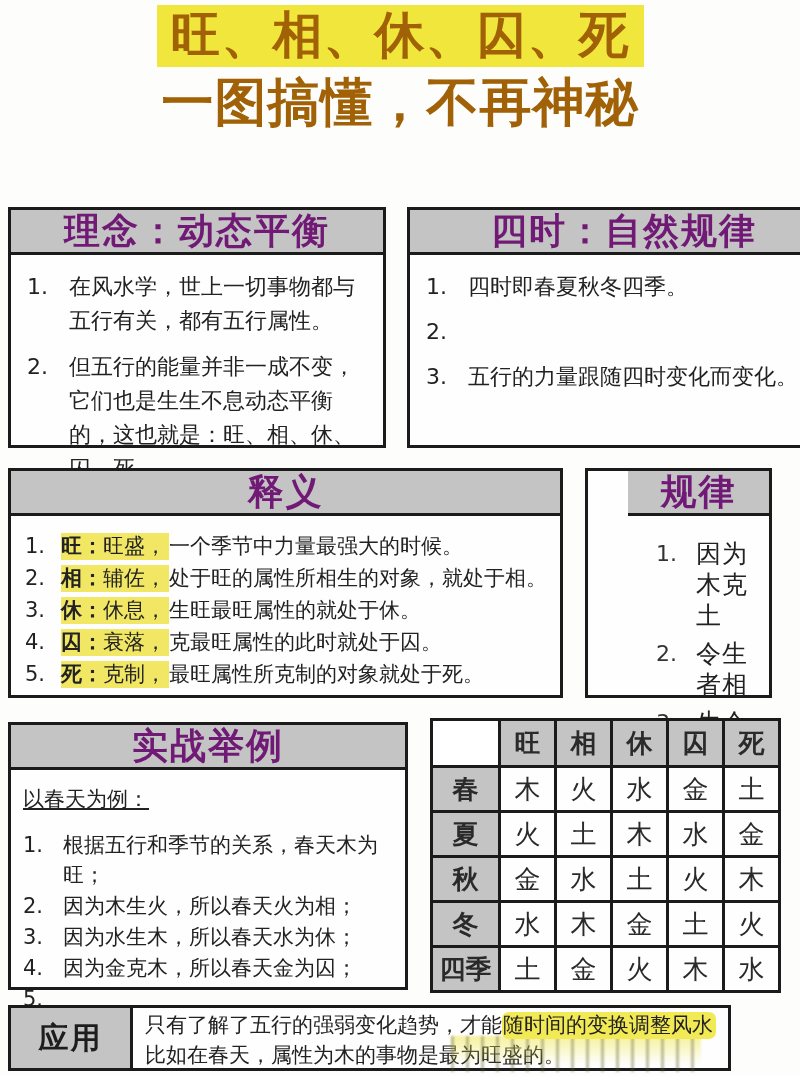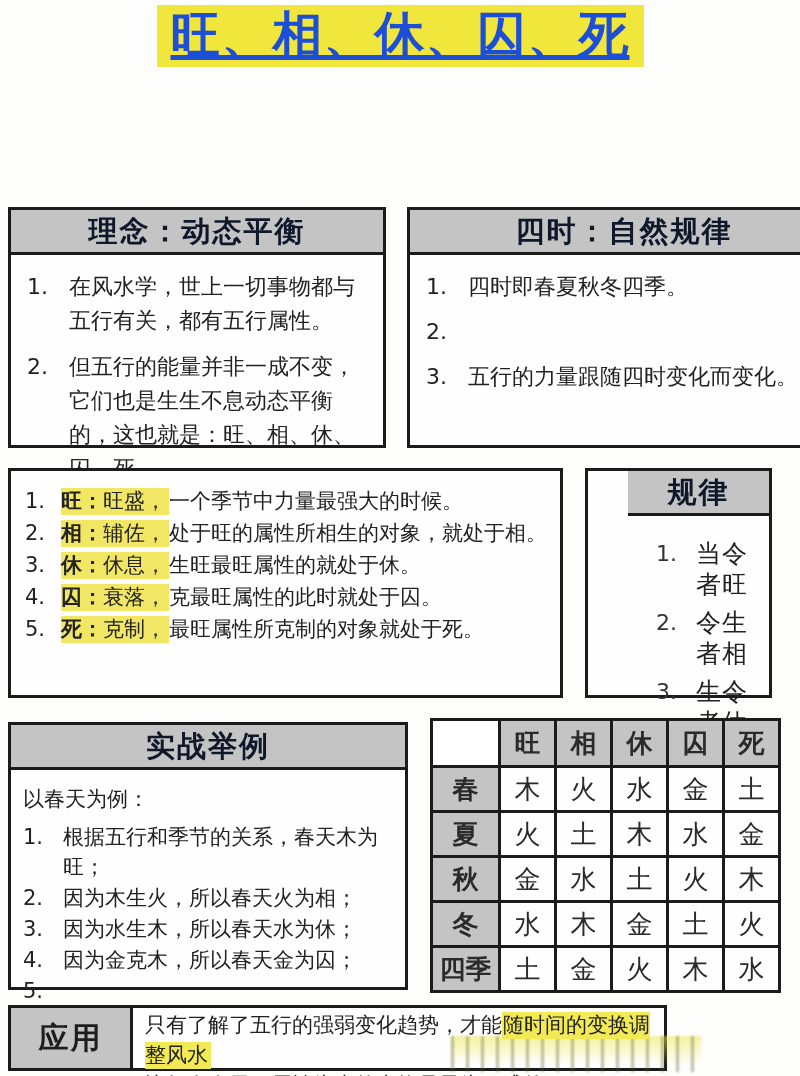--- a/index.html
+++ b/index.html
@@ -6,30 +6,30 @@
   body{
     width:800px;height:1076px;position:relative;overflow:hidden;
     background:#fdfdfc;
     font-family:"DejaVu Sans","Liberation Sans",sans-serif;
     color:#222;
     -webkit-font-smoothing:antialiased;
   }
   .page{position:absolute;inset:0;}
 
   
-  .title{position:absolute;left:0;top:56;width:800px;text-align:center;font-weight:900;color:#1d4ed8;text-decoration:underline;}
+  .title{position:absolute;left:0;top:56;width:800px;text-align:center;font-weight:900;color:#a16207;}
   .title .t1{font-size:50px;line-height:70px;letter-spacing:1px;}
   .title .t1 .hl-title{background:#f0e63c;padding:1px 14px 3px 14px;}
   .title .t2{font-size:52px;line-height:64px;letter-spacing:1px;margin-top:0px;}
 
   
   .panel{position:absolute;background:#fefefe;border:3px solid #1b1b1b;box-sizing:border-box;}
   .panel-h{
     background:#c4c4c4;border-bottom:3px solid #1b1b1b;
-    text-align:center;font-weight:700;font-size:29px;color:#0f172a;
+    text-align:center;font-weight:700;font-size:36px;color:#701a75;
     height:42px;line-height:42px;letter-spacing:2px;
   }
   .panel-b{position:relative;}
 
   
   .li{display:flex;align-items:flex-start;}
   .li .num{flex:0 0 42px;text-align:left;}
   .li .txt{flex:1 1 auto;}
 
   
@@ -49,64 +49,65 @@
   
   #box-rules{left:585px;top:468px;width:187px;height:230px;padding-left:40px;}
   #box-rules .panel-b{padding:22px 4px 0 28px;font-size:25px;line-height:31px;}
   #box-rules .li{margin-bottom:7px;}
   #box-rules .li .num{flex:0 0 40px;font-size:22px;color:#333;}
   #box-rules .li .txt{font-weight:500;letter-spacing:1px;}
 
   
   #box-example{left:8px;top:722px;width:400px;height:268px;}
   #box-example .panel-b{padding:14px 6px 0 12px;font-size:21px;line-height:30px;}
-  #box-example .intro{margin-bottom:8px;}
+  #box-example .intro{margin-bottom:16px;text-decoration:underline;}
   #box-example .li .num{flex:0 0 40px;}
   #box-example .li{margin-bottom:1px;}
 
   
   .wxx-table{position:absolute;left:430px;top:718px;border-collapse:collapse;}
   .wxx-table td,.wxx-table th{
     border:3px solid #1b1b1b;text-align:center;box-sizing:border-box;
     font-size:26px;color:#2a2a2a;background:#fefefe;
   }
   .wxx-table th{background:#c4c4c4;font-weight:700;}
   .wxx-table .corner{background:#fff;}
   .wxx-table td{font-weight:400;}
   .wxx-table tr{height:45px;}
   .wxx-table tr.head{height:47px;}
   .wxx-table .c0{width:68px;}
   .wxx-table .c{width:56px;}
 
   
-  #box-apply{left:8px;top:1005px;width:659px;height:66px;display:flex;}
+  #box-apply{left:8px;top:1005px;width:723px;height:66px;display:flex;}
   #apply-label{
     flex:0 0 119px;background:#c4c4c4;border-right:3px solid #1b1b1b;
     display:flex;align-items:center;justify-content:center;
     font-size:30px;font-weight:700;letter-spacing:2px;color:#1d1d1d;
   }
   #apply-text{flex:1 1 auto;position:relative;padding:2px 0 0 12px;font-size:21px;line-height:30px;}
-  .hl-a{background:#f2ea55;padding:1px 3px 2px 1px;position:relative;z-index:2;}
+  .hl-a{background:#f2ea55;padding:1px 3px 2px 1px;position:relative;z-index:2;border-radius:7px;}
   
   .ghost{
     position:absolute;left:318px;top:28px;width:250px;height:36px;z-index:1;
     background:
       repeating-linear-gradient(90deg, rgba(90,90,40,.38) 0 3px, rgba(255,255,255,0) 3px 15px),
       linear-gradient(180deg, rgba(240,232,80,.55), rgba(240,232,80,0) 80%);
     filter:blur(1.2px);
     pointer-events:none;
   }
 </style>
 </head>
 <body>
 
 <div class="page">
 
   <div class="title">
     <div class="t1"><span class="hl-title">旺、相、休、囚、死</span></div>
+    <div class="t2">一图搞懂，不再神秘</div>
   </div>
 
   <div class="panel" id="box-concept">
     <div class="panel-h">理念：动态平衡</div>
     <div class="panel-b">
       <div class="li">
         <span class="num">1.</span>
         <span class="txt">在风水学，世上一切事物都与五行有关，都有五行属性。</span>
       </div>
       <div class="li">
@@ -127,20 +128,21 @@
         <span class="num">2.</span>
       </div>
       <div class="li">
         <span class="num">3.</span>
         <span class="txt">五行的力量跟随四时变化而变化。</span>
       </div>
     </div>
   </div>
 
   <div class="panel" id="box-meaning">
+    <div class="panel-h">释义</div>
     <div class="panel-b">
       <div class="li">
         <span class="num">1.</span>
         <span class="txt"><span class="hl-m"><span class="term">旺：</span><span>旺盛，</span></span><span>一个季节中力量最强大的时候。</span></span>
       </div>
       <div class="li">
         <span class="num">2.</span>
         <span class="txt"><span class="hl-m"><span class="term">相：</span><span>辅佐，</span></span><span>处于旺的属性所相生的对象，就处于相。</span></span>
       </div>
       <div class="li">
@@ -156,21 +158,21 @@
         <span class="txt"><span class="hl-m"><span class="term">死：</span><span>克制，</span></span><span>最旺属性所克制的对象就处于死。</span></span>
       </div>
     </div>
   </div>
 
   <div class="panel" id="box-rules">
     <div class="panel-h">规律</div>
     <div class="panel-b">
       <div class="li">
         <span class="num">1.</span>
-        <span class="txt">当令者旺</span>
+        <span class="txt">因为木克土</span>
       </div>
       <div class="li">
         <span class="num">2.</span>
         <span class="txt">令生者相</span>
       </div>
       <div class="li">
         <span class="num">3.</span>
         <span class="txt">生令者休</span>
       </div>
       <div class="li">

